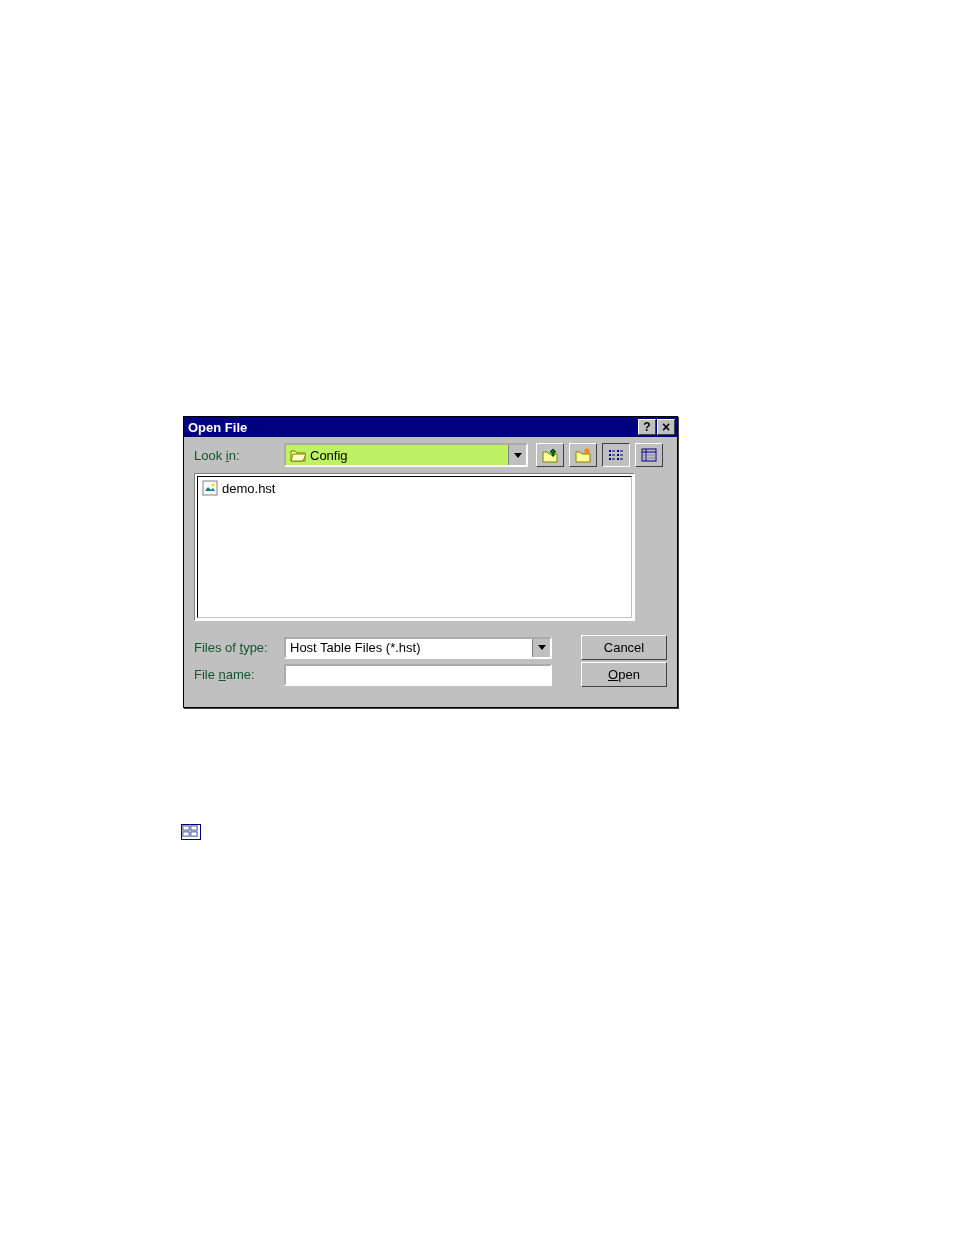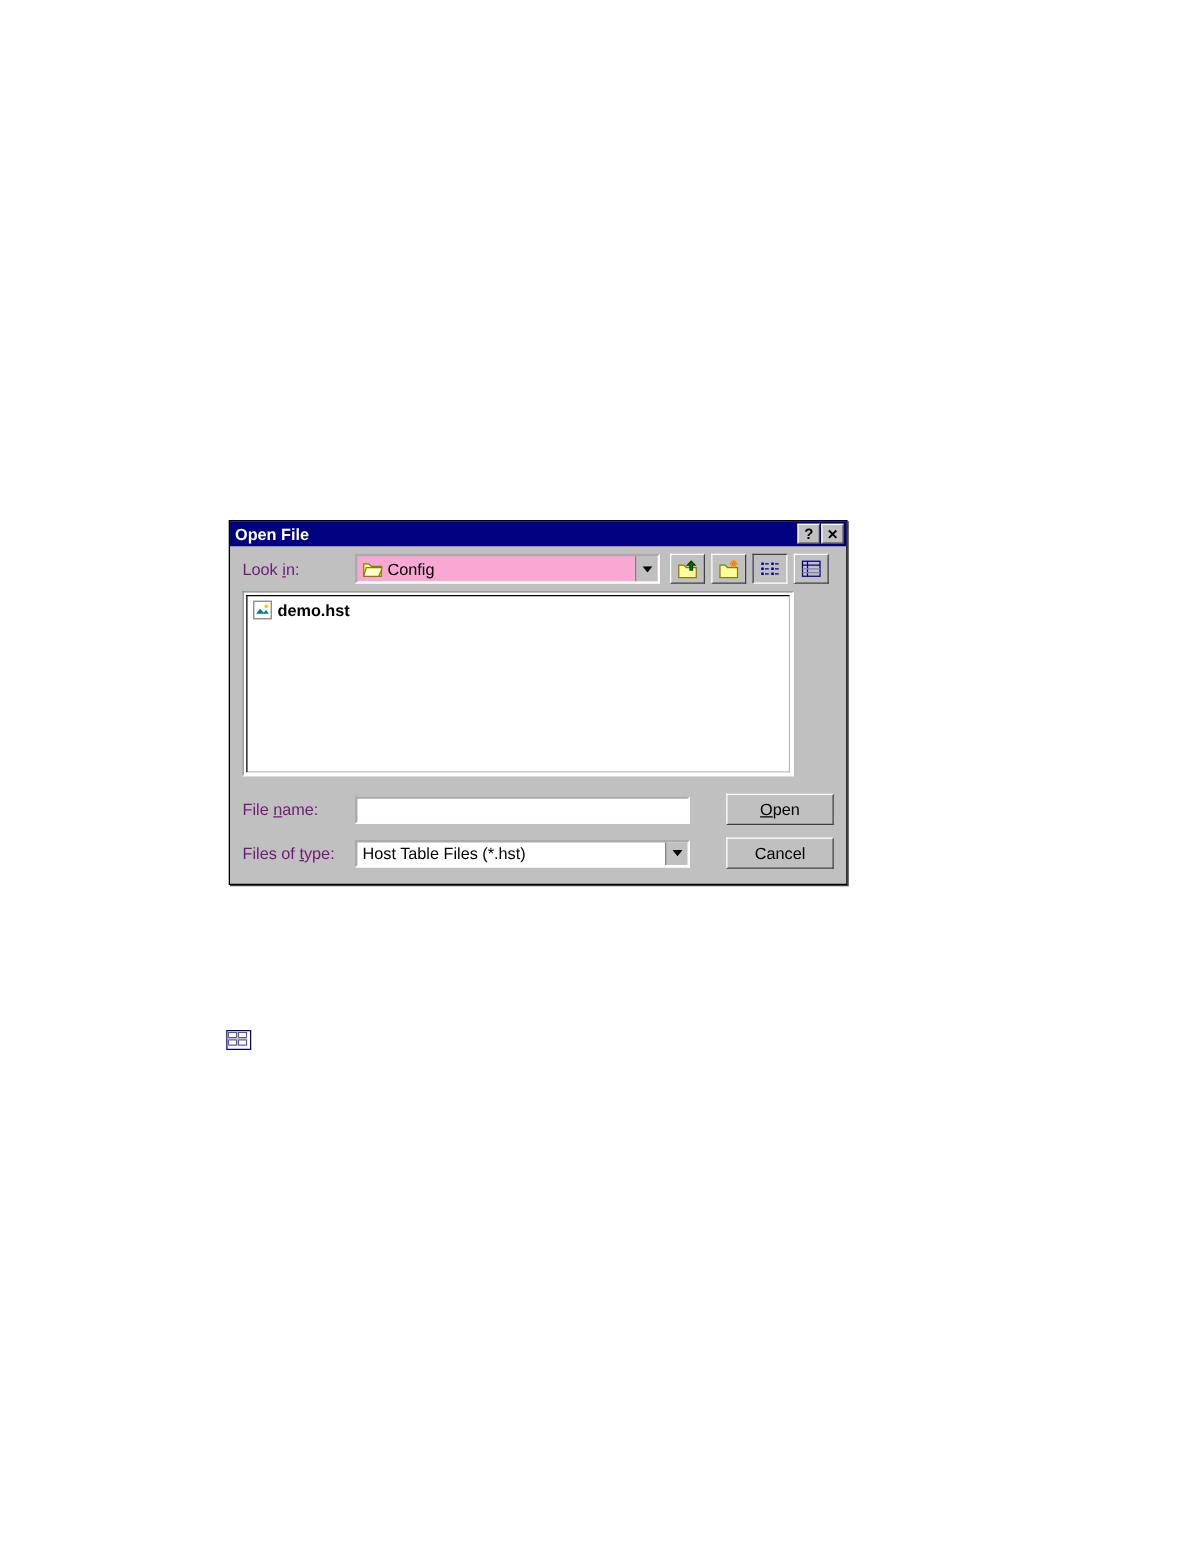--- a/index.html
+++ b/index.html
@@ -62,27 +62,27 @@
   }
   .row {
     display: flex;
     align-items: center;
     margin-bottom: 6px;
     font-size: 13px;
   }
   .label {
     width: 90px;
     font-size: 13px;
-    color: #701a75;
+    color: #14532d;
   }
   .dropdown {
     display: flex;
     height: 24px;
     width: 244px;
-    background: #f9a8d4;
+    background: #bef264;
     border: 2px inset #ffffff;
     box-sizing: border-box;
   }
   .dropdown-content {
     flex: 1;
     display: flex;
     align-items: center;
     padding-left: 4px;
     gap: 4px;
     height: 100%;
@@ -124,21 +124,20 @@
     margin-top: 4px;
     width: 441px;
     height: 148px;
     background: #ffffff;
     border: 1px solid #808080;
     border-right-color:#ffffff;
     border-bottom-color:#ffffff;
     box-sizing: border-box;
     padding: 2px;
     overflow: hidden;
-    font-weight: bold;
   }
   .filebox-inner {
     border: 1px solid #000000;
     border-right-color:#c0c0c0;
     border-bottom-color:#c0c0c0;
     height: 100%;
     box-sizing: border-box;
     padding: 2px;
   }
   .file-item {
@@ -308,43 +307,43 @@
               <path d="M3 11 L6 7 L9 10 L11 8 L13 11 Z" fill="#008080"></path>
               <circle cx="11" cy="5" r="1.5" fill="#ffcc00"></circle>
             </svg>
           </span>
           <span>demo.hst</span>
         </div>
       </div>
     </div>
 
     <div class="bottom-rows">
-      <div class="bottom-row">
-        <span class="label">File <u>n</u>ame:</span>
-        <div class="input-sunken">
-          <span></span>
-        </div>
-        <div class="btn">
-          <span><u>O</u>pen</span>
-        </div>
-      </div>
       <div class="bottom-row" style="margin-bottom:2px;">
         <span class="label">Files of <u>t</u>ype:</span>
         <div class="select-sunken">
           <div class="select-text">Host Table Files (*.hst)</div>
           <div class="dropdown-arrow">
             <svg width="8" height="5" viewBox="0 0 8 5">
               <path d="M0 0 L8 0 L4 5 Z" fill="#000"></path>
             </svg>
           </div>
         </div>
         <div class="btn">
           <span>Cancel</span>
         </div>
       </div>
+      <div class="bottom-row">
+        <span class="label">File <u>n</u>ame:</span>
+        <div class="input-sunken">
+          <span></span>
+        </div>
+        <div class="btn">
+          <span><u>O</u>pen</span>
+        </div>
+      </div>
     </div>
 
   </div>
 </div>
 
 <div class="mini-icon">
   <svg width="16" height="12" viewBox="0 0 16 12">
     <rect x="0" y="0" width="16" height="12" fill="#c0c0c0"></rect>
     <rect x="1" y="1" width="6" height="4" fill="#ffffff" stroke="#000080" stroke-width="0.5"></rect>
     <rect x="9" y="1" width="6" height="4" fill="#ffffff" stroke="#000080" stroke-width="0.5"></rect>

